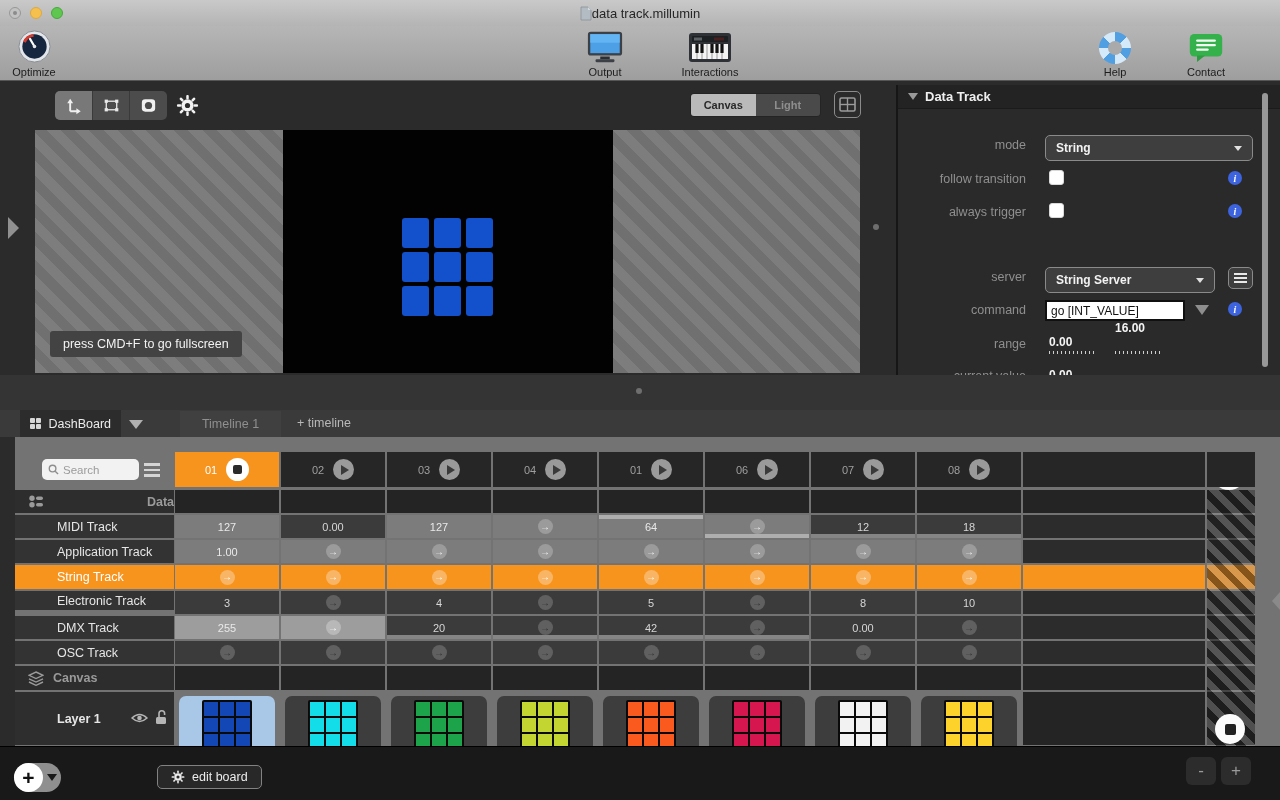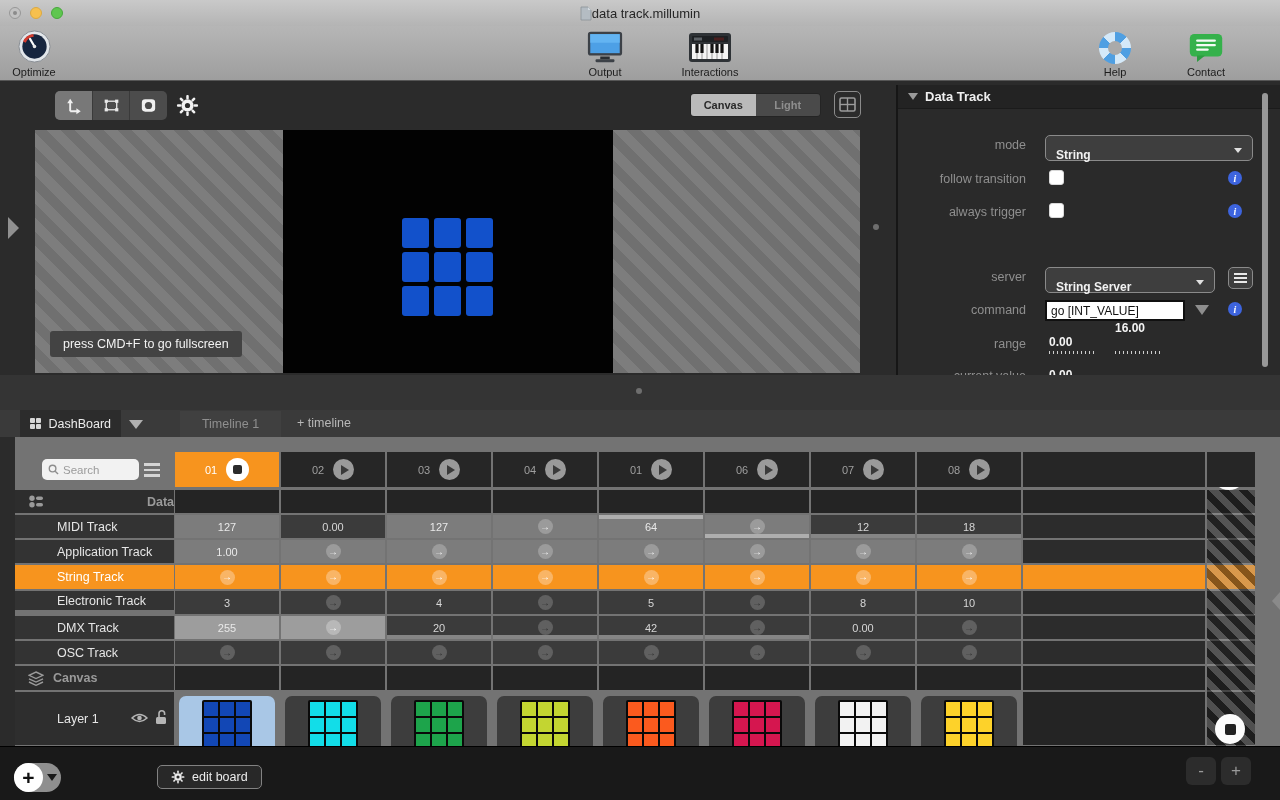--- a/index.html
+++ b/index.html
@@ -40,21 +40,21 @@
   .hint{left:50px;top:331px;background:rgba(64,64,64,.95);border-radius:3px;padding:6px 13px;font-size:12.5px;color:#f2f2f2}
   .exp-left{left:8px;top:217px;width:0;height:0;border-left:11px solid #909090;border-top:11px solid transparent;border-bottom:11px solid transparent}
   .dot{width:6px;height:6px;border-radius:50%;background:#6e6e6e}
 
   
   .inspector{left:896px;top:85px;width:384px;height:290px;background:#2a2a2a;border-left:2px solid #161616;overflow:hidden}
   .insp-hd{position:absolute;left:0;top:0;width:100%;height:24px;background:#232323;border-bottom:1px solid #1b1b1b;display:flex;align-items:center;padding-left:10px;gap:7px}
   .insp-hd .tri{width:0;height:0;border-top:7px solid #9a9a9a;border-left:5px solid transparent;border-right:5px solid transparent}
   .insp-hd .t{font-size:13px;font-weight:bold;color:#f0f0f0}
   .ilabel{position:absolute;left:0;width:128px;text-align:right;font-size:12.5px;color:#8f8f8f}
-  .dd{position:absolute;background:#3e3e3e;border:1px solid #8a8a8a;border-radius:5px;display:flex;align-items:flex-start;padding:12px 10px;font-size:12px;font-weight:bold;color:#f2f2f2;height:22px}
+  .dd{position:absolute;background:#3e3e3e;border:1px solid #8a8a8a;border-radius:5px;display:flex;align-items:center;padding:12px 10px;font-size:12px;font-weight:bold;color:#f2f2f2;height:22px}
   .dd .caret{margin-left:auto;width:0;height:0;border-top:5px solid #e0e0e0;border-left:4.5px solid transparent;border-right:4.5px solid transparent}
   .chk{position:absolute;width:15px;height:15px;background:#fff;border-radius:3px;border:1px solid #d9d9d9}
   .info{position:absolute;width:14px;height:14px;border-radius:50%;background:#3d64de;color:#fff;font-family:"Liberation Serif",serif;font-style:italic;font-weight:bold;font-size:10px;display:flex;align-items:center;justify-content:center}
   .hamb-btn{position:absolute;width:25px;height:22px;background:#3e3e3e;border:1px solid #8a8a8a;border-radius:5px;display:flex;flex-direction:column;align-items:center;justify-content:center;gap:2px}
   .hamb-btn i{display:block;width:13px;height:2px;background:#e8e8e8}
   .cmd-input{position:absolute;height:21px;background:#fff;border:2px solid #101010;font-size:12px;color:#111;padding:0 4px;font-family:"Liberation Sans",sans-serif}
   .rangev{position:absolute;font-size:12px;font-weight:bold;color:#f4f4f4}
   .ticks{position:absolute;width:46px;height:3px;background:repeating-linear-gradient(90deg,#cdcdcd 0 1px,transparent 1px 4px)}
   .vscroll{position:absolute;right:12px;top:8px;width:6px;height:274px;border-radius:3px;background:#989898}
 
@@ -635,21 +635,21 @@
       <div class="cell bg-empty" style="left: 160px; top: 229px; width: 104px; height: 24px;"></div>
       <div class="cell bg-empty" style="left: 266px; top: 229px; width: 104px; height: 24px;"></div>
       <div class="cell bg-empty" style="left: 372px; top: 229px; width: 104px; height: 24px;"></div>
       <div class="cell bg-empty" style="left: 478px; top: 229px; width: 104px; height: 24px;"></div>
       <div class="cell bg-empty" style="left: 584px; top: 229px; width: 104px; height: 24px;"></div>
       <div class="cell bg-empty" style="left: 690px; top: 229px; width: 104px; height: 24px;"></div>
       <div class="cell bg-empty" style="left: 796px; top: 229px; width: 104px; height: 24px;"></div>
       <div class="cell bg-empty" style="left: 902px; top: 229px; width: 104px; height: 24px;"></div>
       <div class="cell bg-empty" style="left: 1008px; top: 229px; width: 182px; height: 24px;"></div>
       <div class="cell bg-empty" style="left: 1192px; top: 229px; width: 48px; height: 24px;"></div>
-      <div class="rowlabel track" style="top: 255px; height: 53px; background: rgb(46, 46, 46);">
+      <div class="rowlabel track" style="top: 255px; height: 53px; background: rgb(46, 46, 46); font-weight: bold;">
         <span>Layer 1</span>
         <span style="position: absolute; left: 116px; top: 20px;"><svg width="17" height="12" viewBox="0 0 17 12">
             <path d="M1 6 Q8.5 -1 16 6 Q8.5 13 1 6 Z" fill="none" stroke="#b5b5b5" stroke-width="1.5"></path>
             <circle cx="8.5" cy="6" r="2.3" fill="#b5b5b5"></circle>
           </svg></span>
         <span style="position: absolute; left: 140px; top: 17px;"><svg width="12" height="16" viewBox="0 0 12 16">
             <path d="M4 8 V4.5 a2.8 2.8 0 0 1 5.6 0 V6" fill="none" stroke="#b5b5b5" stroke-width="1.6"></path>
             <rect x="1" y="8" width="10" height="7" rx="1.5" fill="#b5b5b5"></rect>
           </svg></span>
       </div>

